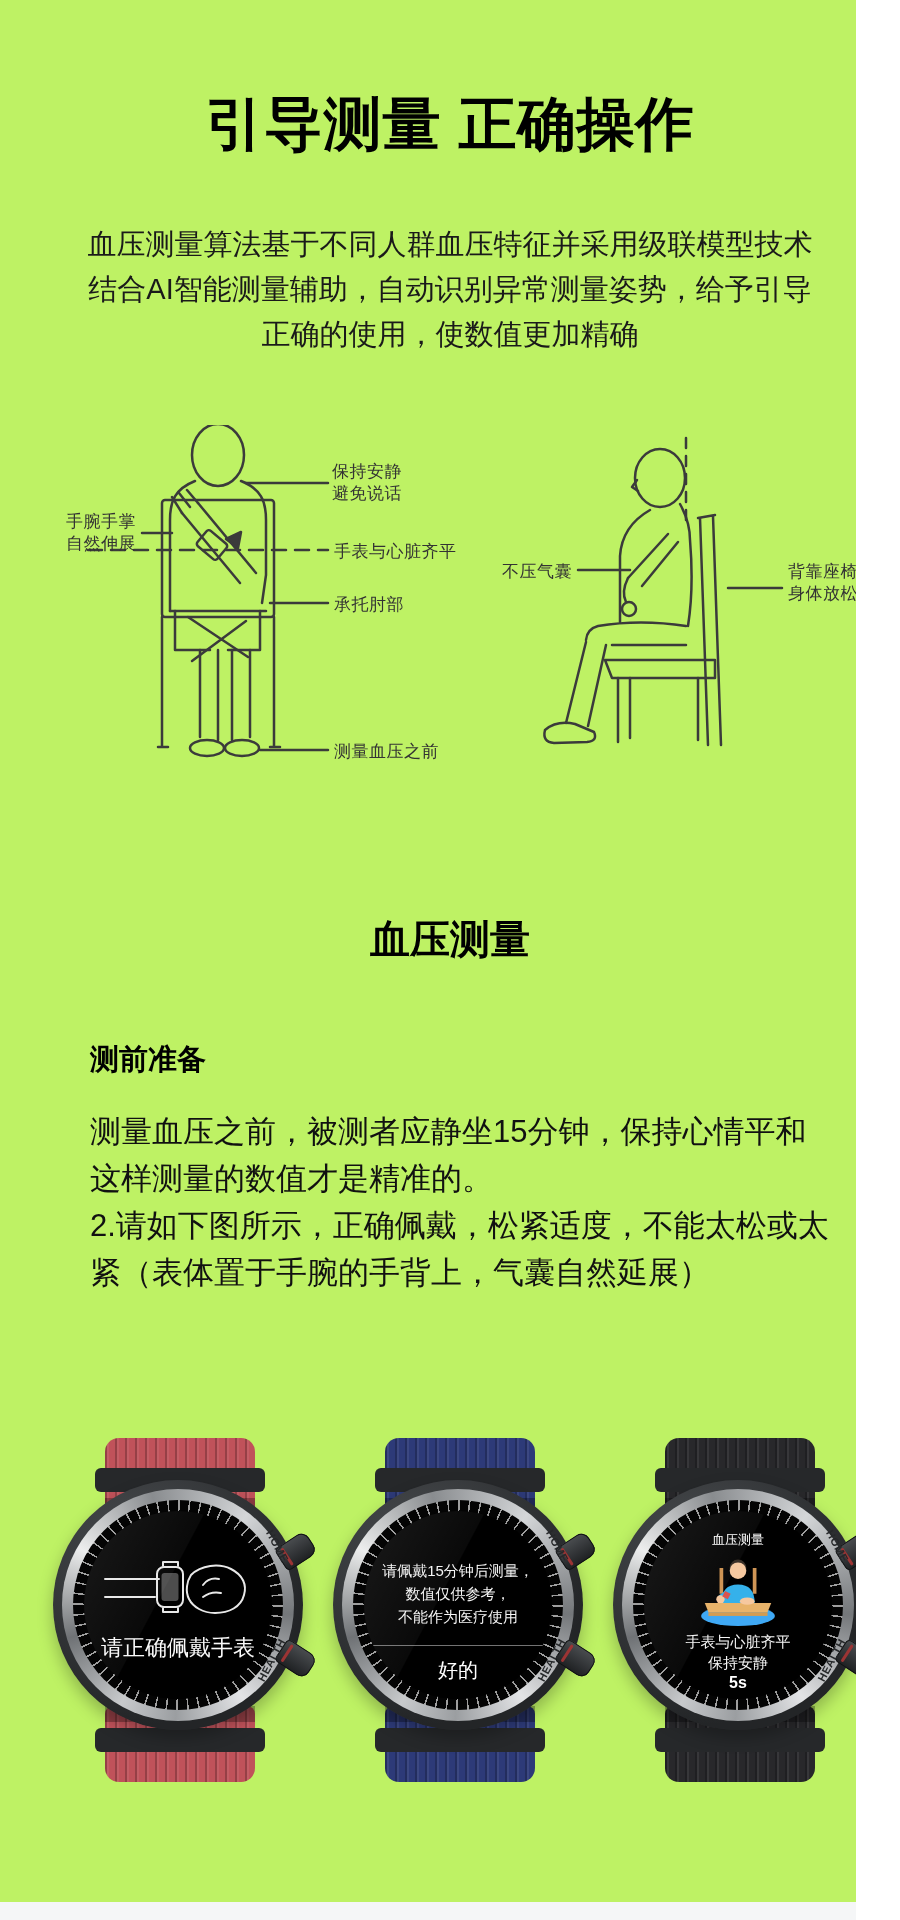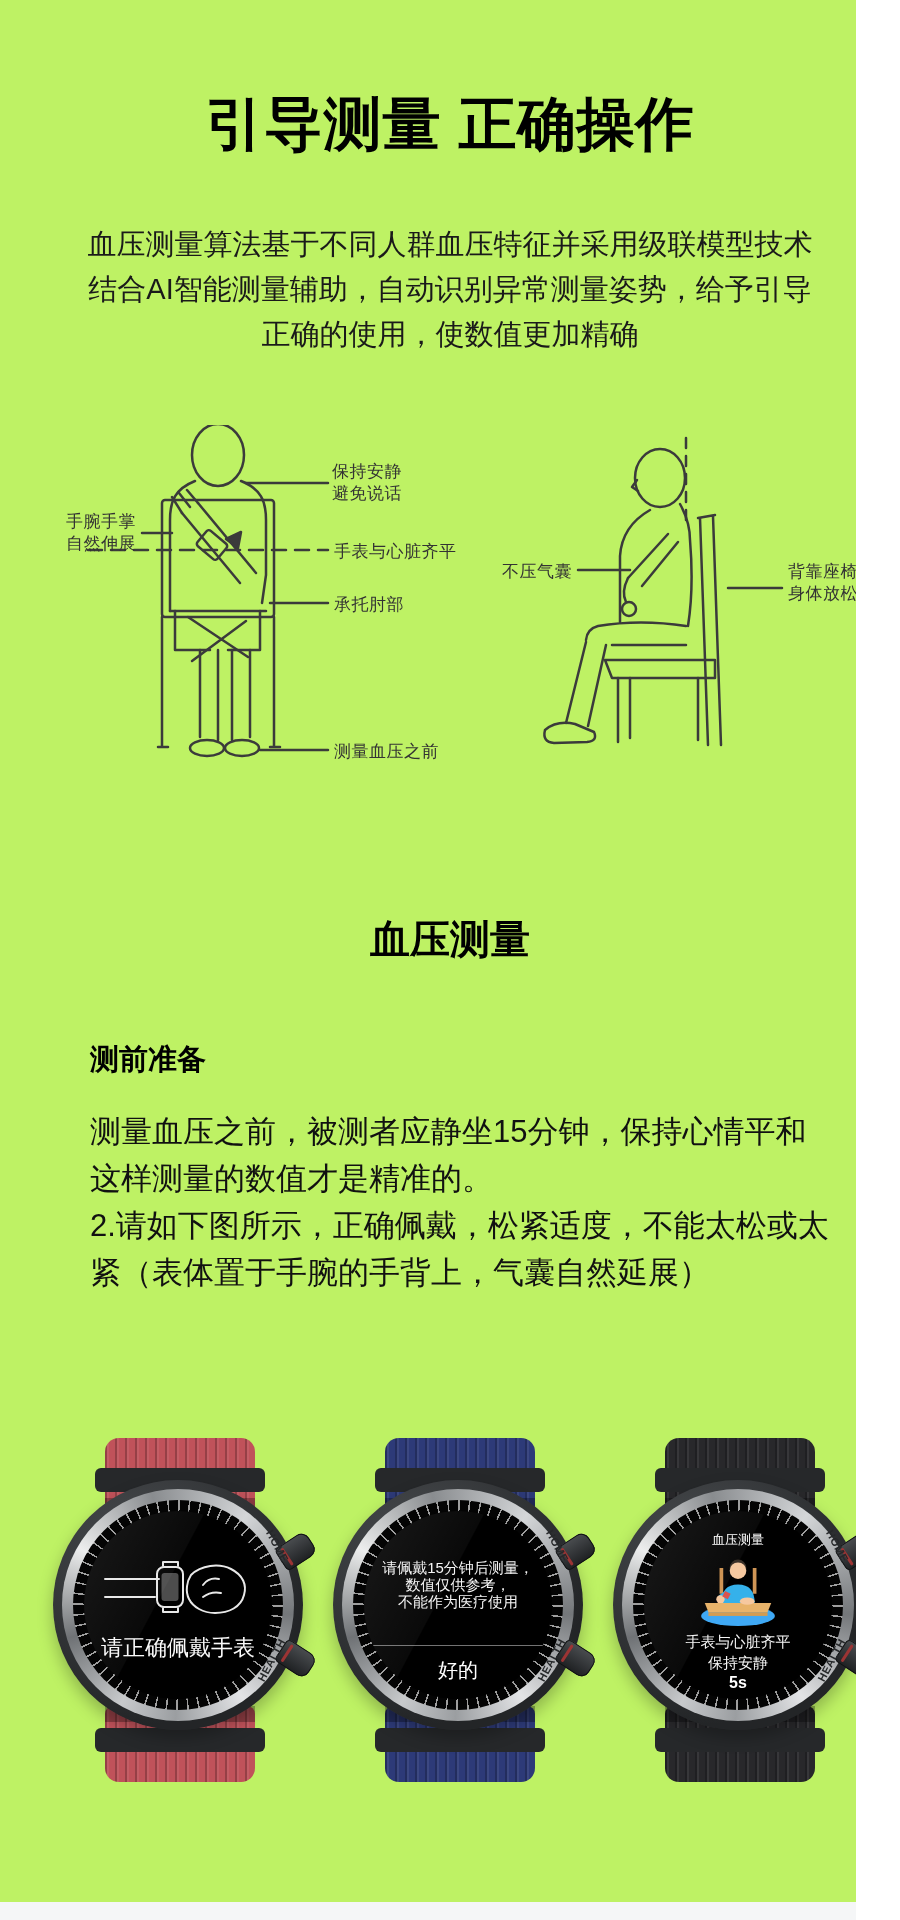--- a/index.html
+++ b/index.html
@@ -102,21 +102,21 @@
   }
   .btn-home   { top:100px; transform:rotate(-33deg); }
   .btn-health { top:208px; transform:rotate(33deg); }
   .btn-text { position:absolute; font-size:11px; font-weight:700; color:#26282a; letter-spacing:0.5px; }
   .text-home   { left:220px; top:102px; transform:rotate(62deg); }
   .text-health { left:208px; top:216px; transform:rotate(-62deg); }
 
   
   .w1-icon { position:absolute; top:46px; left:19px; }
   .w1-msg  { position:absolute; top:122px; left:0; width:100%; font-size:22px; color:#fafafa; }
-  .w2-note { position:absolute; top:48px; left:0; width:100%; font-size:15px; line-height:17px; color:#f5f5f5; }
+  .w2-note { position:absolute; top:48px; left:0; width:100%; font-size:15px; line-height:23px; color:#f5f5f5; }
   .w2-divider { position:absolute; top:134px; left:-20px; right:-20px; height:1px; background:rgba(255,255,255,0.45); }
   .w2-ok   { position:absolute; top:146px; left:0; width:100%; font-size:20px; color:#ffffff; }
   .w3-title{ position:absolute; top:20px; left:0; width:100%; font-size:13px; color:#ffffff; }
   .w3-illus{ position:absolute; top:44px; left:49px; }
   .w3-hint { position:absolute; top:120px; left:0; width:100%; font-size:15px; line-height:21px; color:#f5f5f5; }
   .w3-count{ position:absolute; top:163px; left:0; width:100%; font-size:16px; font-weight:700; color:#ffffff; }
 
   .bottom-strip { position:absolute; left:0; bottom:0; width:900px; height:18px; background:#f5f6f7; }
 </style>
 </head>

